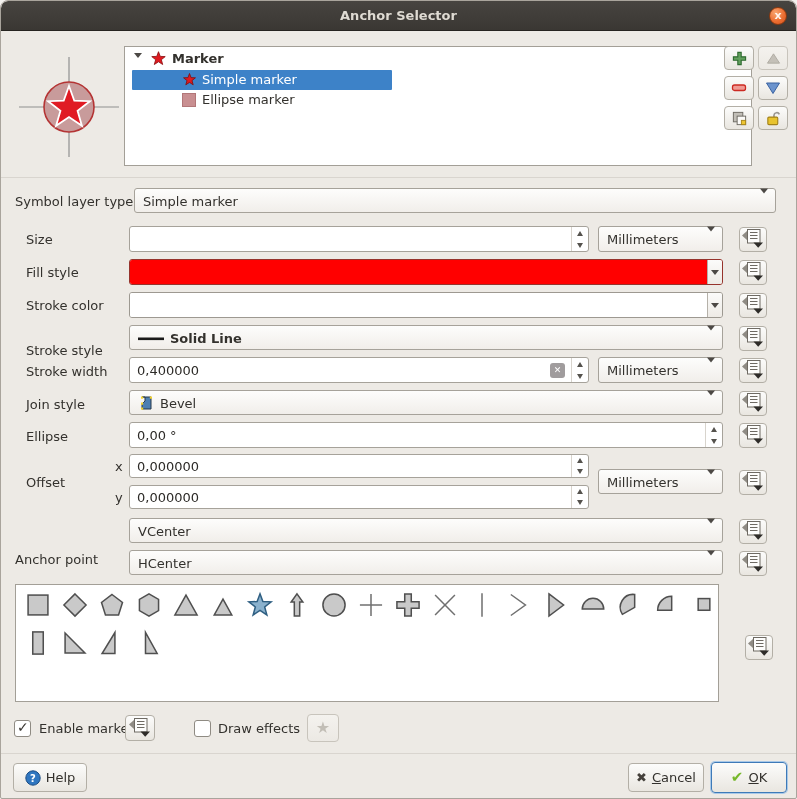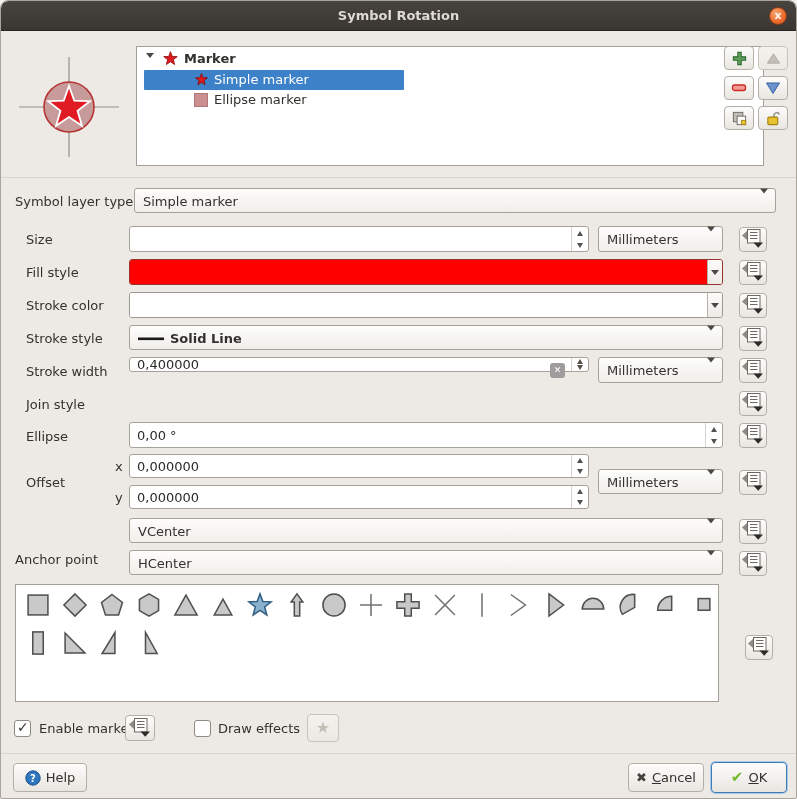--- a/index.html
+++ b/index.html
@@ -56,35 +56,35 @@
   .mn { text-decoration:underline; }
   .ok-focus { border:1px solid #3e7ab8; box-shadow:0 0 0 1px #a9c9e8; }
   .shape-cell { position:absolute; width:30px; height:28px; display:flex; align-items:center; justify-content:center; }
 </style>
 </head>
 <body>
 
 <div class="window">
 
   <div class="titlebar">
-    <div class="title">Symbol Rotation</div>
+    <div class="title">Anchor Selector</div>
     <div class="close-btn">
       <span>x</span>
     </div>
   </div>
 
   <div class="abs" style="left:14px;top:52px;width:108px;height:108px;">
     <svg width="108" height="108" viewBox="0 0 108 108">
       <path d="M4,54 H104 M54,4 V104" stroke="#8f8f8f" stroke-width="1.2" fill="none"></path>
       <circle cx="54" cy="54" r="25" fill="#c89b9b" stroke="#b43434" stroke-width="1.6"></circle>
       <polygon points="54,33 59.29,47.72 74.92,48.2 62.56,57.78 66.93,72.8 54,64 41.07,72.8 45.44,57.78 33.08,48.2 48.71,47.72" fill="#e01b24" stroke="#ffffff" stroke-width="1.8"></polygon>
     </svg>
   </div>
 
-  <div class="abs panel" style="left:135px;top:45px;width:628px;height:120px;">
+  <div class="abs panel" style="left:123px;top:45px;width:628px;height:120px;">
     <div class="abs" style="left:9px;top:11px;"><span class="tri-down"></span></div>
     <div class="abs" style="left:25px;top:3px;">
       <svg width="17" height="17" viewBox="0 0 24 24">
           <polygon points="12,2.4 14.47,9 21.5,9.31 16,13.7 17.88,20.49 12,16.6 6.12,20.49 8,13.7 2.49,9.31 9.53,9" fill="#e0191f" stroke="#8c0f12" stroke-width="1.2"></polygon>
         </svg>
     </div>
     <div class="abs tree-row-label" style="left:47px;top:4px;font-weight:bold;">Marker</div>
 
     <div class="abs sel-bar" style="left: 7px; top: 23px; width: 260px; height: 20px; background: rgb(61, 130, 200);"></div>
     <div class="abs" style="left:57px;top:25px;">
@@ -189,39 +189,39 @@
   </div>
   <div class="abs btn iconbtn ovr" style="left:738px;top:292px;">
       <span><svg width="24" height="22" viewBox="0 0 24 22">
   <polygon points="1,8.5 6.5,3.5 6.5,13.5" fill="#8f8b84"></polygon>
   <rect x="6.5" y="2.5" width="12.5" height="13.5" fill="#fdfdfc" stroke="#6e6a63"></rect>
   <path d="M9,5.5 h7.5 M9,8.5 h7.5 M9,11.5 h7.5" stroke="#6e6a63" fill="none"></path>
   <polygon points="12.5,15.5 22,15.5 17.2,20.8" fill="#2e2c29"></polygon>
 </svg></span>
     </div>
 
-  <div class="abs label" style="left:25px;top:330px;text-align:center;">Stroke style</div>
+  <div class="abs label" style="left:25px;top:342px;text-align:center;">Stroke style</div>
   <div class="abs combo" style="left:128px;top:324px;width:594px;height:25px;">
     <svg class="abs" style="left:8px;top:11px;" width="26" height="4" viewBox="0 0 26 4">
         <rect x="0" y="0.5" width="26" height="2.6" fill="#1a1a1a"></rect>
       </svg>
     <span class="combo-label" style="left:40px;font-weight:bold;">Solid Line</span>
     <span class="combo-arrow"><span class="tri-down"></span></span>
   </div>
   <div class="abs btn iconbtn ovr" style="left:738px;top:325px;">
       <span><svg width="24" height="22" viewBox="0 0 24 22">
   <polygon points="1,8.5 6.5,3.5 6.5,13.5" fill="#8f8b84"></polygon>
   <rect x="6.5" y="2.5" width="12.5" height="13.5" fill="#fdfdfc" stroke="#6e6a63"></rect>
   <path d="M9,5.5 h7.5 M9,8.5 h7.5 M9,11.5 h7.5" stroke="#6e6a63" fill="none"></path>
   <polygon points="12.5,15.5 22,15.5 17.2,20.8" fill="#2e2c29"></polygon>
 </svg></span>
     </div>
 
   <div class="abs label" style="left:25px;top:363px;">Stroke width</div>
-  <div class="abs spinbox" style="left:128px;top:356px;width:460px;height:15px;">
+  <div class="abs spinbox" style="left:128px;top:356px;width:460px;height:26px;">
     <input class="spin-input" style="right: 44px;" value="0,400000">
     <div class="abs" style="right:23px;top:5px;width:15px;height:15px;background:#a09c9d;border-radius:3px;color:#fff;font-size:9px;line-height:15px;text-align:center;">✕</div>
     <div class="spin-btns">
         <div class="spin-up">
           <span></span>
         </div>
         <div class="spin-down">
           <span></span>
         </div>
       </div>
@@ -233,20 +233,31 @@
   <div class="abs btn iconbtn ovr" style="left:738px;top:357px;">
       <span><svg width="24" height="22" viewBox="0 0 24 22">
   <polygon points="1,8.5 6.5,3.5 6.5,13.5" fill="#8f8b84"></polygon>
   <rect x="6.5" y="2.5" width="12.5" height="13.5" fill="#fdfdfc" stroke="#6e6a63"></rect>
   <path d="M9,5.5 h7.5 M9,8.5 h7.5 M9,11.5 h7.5" stroke="#6e6a63" fill="none"></path>
   <polygon points="12.5,15.5 22,15.5 17.2,20.8" fill="#2e2c29"></polygon>
 </svg></span>
     </div>
 
   <div class="abs label" style="left:25px;top:396px;">Join style</div>
+  <div class="abs combo" style="left:128px;top:389px;width:594px;height:25px;">
+    <svg class="abs" style="left:8px;top:4px;" width="16" height="16" viewBox="0 0 16 16">
+      <path d="M4,2 H13 V14 H4 V9 L7,6 V2 Z" fill="#4d7fb2" stroke="#27384a" stroke-width="1"></path>
+      <rect x="3" y="1.5" width="2.2" height="2.2" fill="#f2d22e"></rect>
+        <rect x="3" y="7.5" width="2.2" height="2.2" fill="#f2d22e"></rect>
+        <rect x="3" y="12.5" width="2.2" height="2.2" fill="#f2d22e"></rect>
+        <rect x="11.8" y="1.5" width="2.2" height="2.2" fill="#f2d22e"></rect>
+    </svg>
+    <span class="combo-label" style="left:30px;">Bevel</span>
+    <span class="combo-arrow"><span class="tri-down"></span></span>
+  </div>
   <div class="abs btn iconbtn ovr" style="left:738px;top:390px;">
       <span><svg width="24" height="22" viewBox="0 0 24 22">
   <polygon points="1,8.5 6.5,3.5 6.5,13.5" fill="#8f8b84"></polygon>
   <rect x="6.5" y="2.5" width="12.5" height="13.5" fill="#fdfdfc" stroke="#6e6a63"></rect>
   <path d="M9,5.5 h7.5 M9,8.5 h7.5 M9,11.5 h7.5" stroke="#6e6a63" fill="none"></path>
   <polygon points="12.5,15.5 22,15.5 17.2,20.8" fill="#2e2c29"></polygon>
 </svg></span>
     </div>
 
   <div class="abs label" style="left:25px;top:428px;">Ellipse</div>

